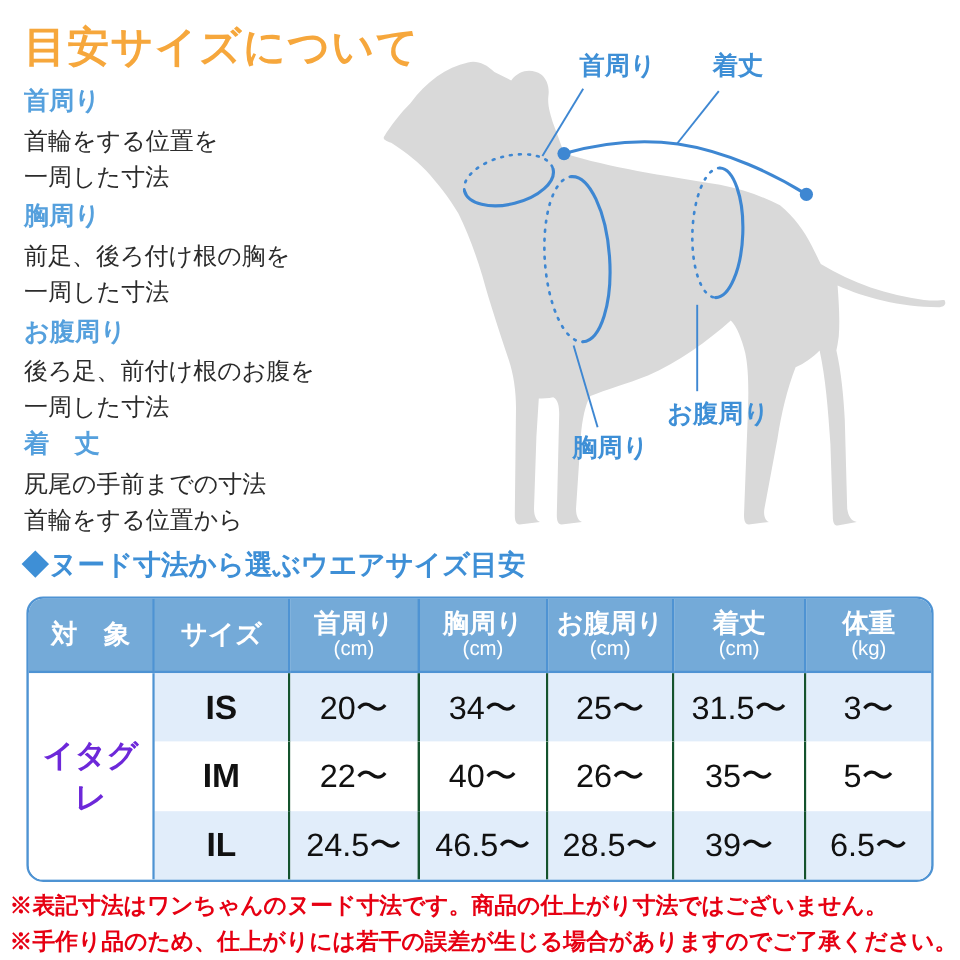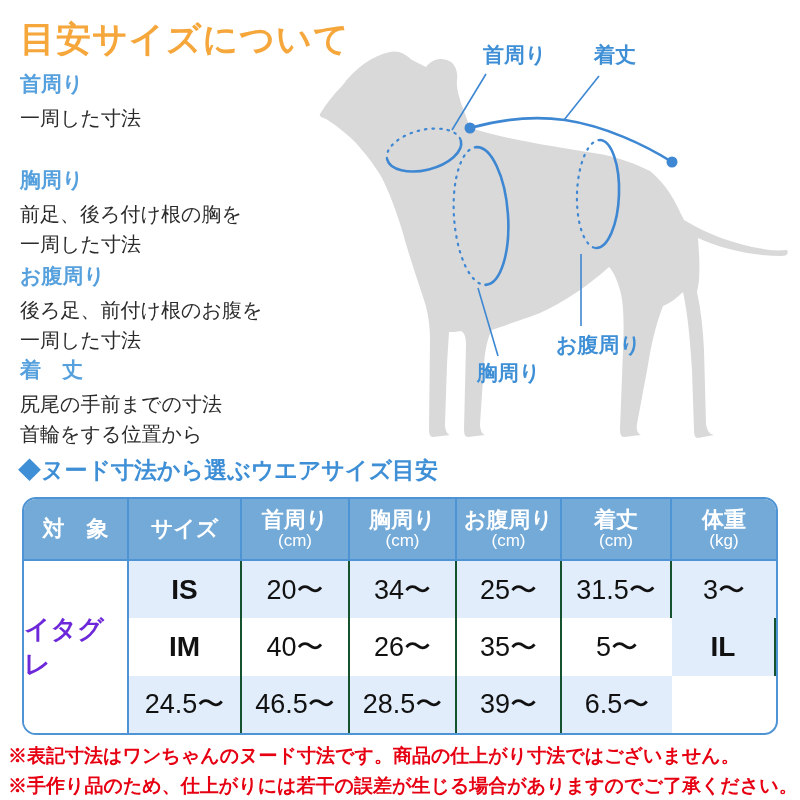--- a/index.html
+++ b/index.html
@@ -27,20 +27,21 @@
     font-size:23px; font-weight:bold; color:#3E8FD6;
   }
 
   .size-table {
     position:absolute; left:22px; top:497px; width:756px; height:238px;
     box-sizing:border-box; border:2px solid #4E93D3; border-radius:14px;
     overflow:hidden; background:#fff;
     display:grid;
     grid-template-columns:105px 113px 108px 107px 105px 110px 1fr;
     grid-template-rows:62px 1fr 1fr 1fr;
+    text-align:center;
   }
   .th {
     background:#74AAD8; color:#fff; border-right:2px solid #4E93D3;
     border-bottom:2px solid #4E93D3;
     display:flex; flex-direction:column; align-items:center; justify-content:center;
   }
   .th-label { font-size:22px; font-weight:bold; line-height:24px; }
   .th-unit  { font-size:17px; line-height:18px; }
   .no-rb { border-right:none !important; }
   .target-cell {
@@ -62,20 +63,21 @@
 </style>
 </head>
 <body>
 
 <div class="page">
 
   <div class="title">目安サイズについて</div>
 
   <div class="guide-block" style="top:70px;">
     <div class="guide-label">首周り</div>
+    <div class="guide-line">首輪をする位置を</div>
     <div class="guide-line">一周した寸法</div>
   </div>
   <div class="guide-block" style="top:166px;">
     <div class="guide-label">胸周り</div>
     <div class="guide-line">前足、後ろ付け根の胸を</div>
     <div class="guide-line">一周した寸法</div>
   </div>
   <div class="guide-block" style="top:262px;">
     <div class="guide-label">お腹周り</div>
     <div class="guide-line">後ろ足、前付け根のお腹を</div>
@@ -182,20 +184,21 @@
     <div class="target-cell">イタグレ</div>
 
     <div class="cell size row-a">IS</div>
     <div class="cell row-a">20〜</div>
     <div class="cell row-a">34〜</div>
     <div class="cell row-a">25〜</div>
     <div class="cell row-a">31.5〜</div>
     <div class="cell row-a no-rb">3〜</div>
 
     <div class="cell size row-b">IM</div>
+    <div class="cell row-b">22〜</div>
     <div class="cell row-b">40〜</div>
     <div class="cell row-b">26〜</div>
     <div class="cell row-b">35〜</div>
     <div class="cell row-b no-rb">5〜</div>
 
     <div class="cell size row-a">IL</div>
     <div class="cell row-a">24.5〜</div>
     <div class="cell row-a">46.5〜</div>
     <div class="cell row-a">28.5〜</div>
     <div class="cell row-a">39〜</div>

